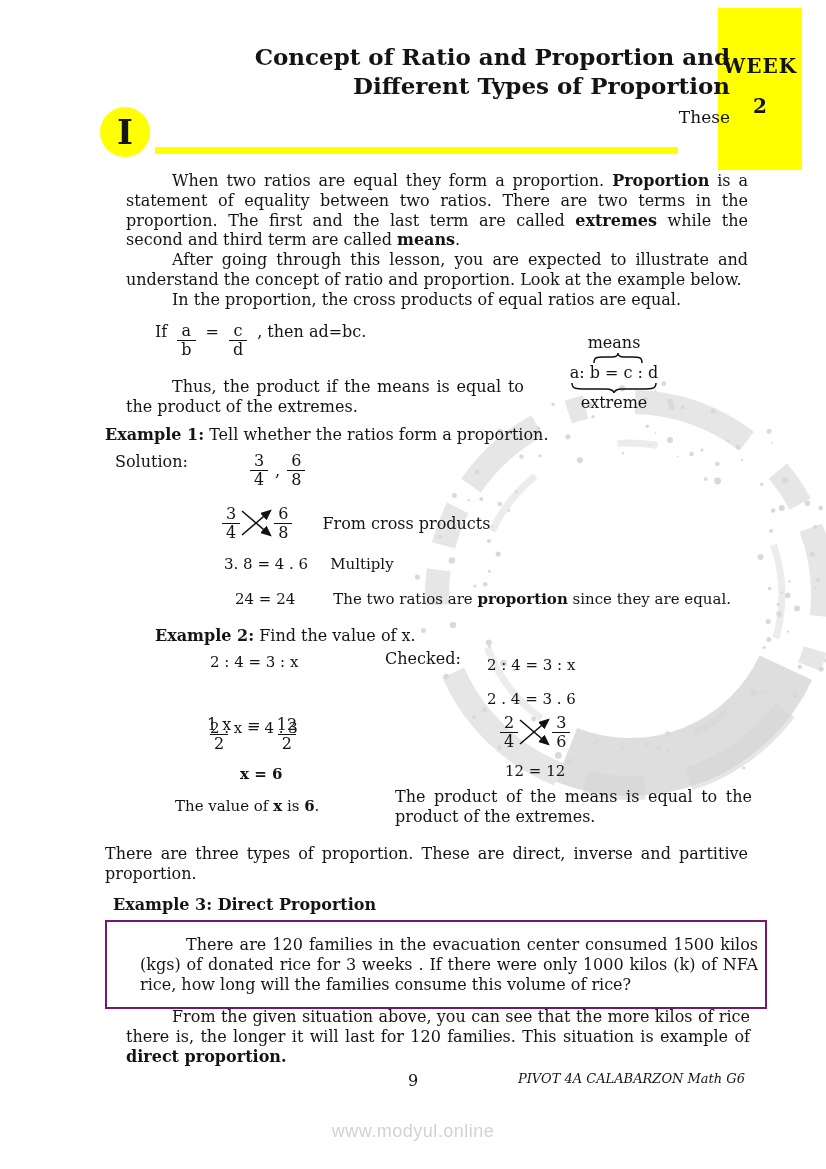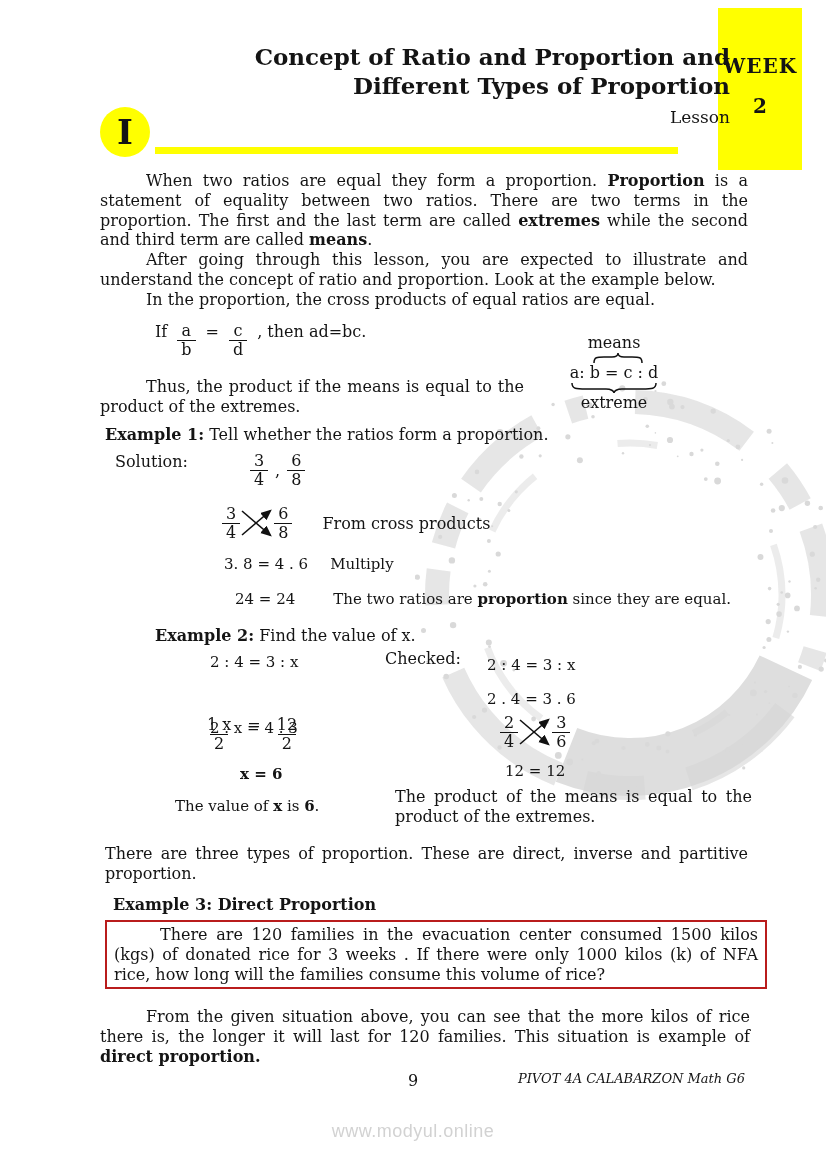--- a/index.html
+++ b/index.html
@@ -21,21 +21,21 @@
   .header { left:100px; top:42px; width:630px; text-align:right; }
   .title { font-size:23px; font-weight:bold; line-height:29px; }
   .lesson { font-size:17px; margin-top:7px; }
   .marker-circle { left:100px; top:107px; width:50px; height:50px; border-radius:50%;
                    background:var(--accent); display:flex; align-items:center; justify-content:center;
                    font-size:34px; font-weight:bold; }
   .rule-line { left:155px; top:147px; width:523px; height:7px; background:var(--accent); }
 
   
   .para { font-size:16px; line-height:19.8px; text-align:justify; margin:0; }
-  .indent { text-indent:46px; }
+  .indent { text-indent:46px;margin-left:26px; }
   .intro { left:100px; top:171px; width:648px; }
   b { font-weight:bold; }
 
   
   .frac { display:inline-flex; flex-direction:column; align-items:center;
           font-size:16px; line-height:18px; }
   .frac .den { border-top:1.5px solid #111; }
   .frac .num, .frac .den { padding:0 4px; }
 
   .rule-row { left:155px; top:322px; display:flex; align-items:flex-start; gap:10px; font-size:16px; line-height:20px; }
@@ -71,21 +71,21 @@
   .ex2-value { left:175px; top:796px; }
   .checked-label { left:385px; top:649px; font-size:16px; }
   .check1 { left:487px; top:655px; }
   .check2 { left:487px; top:689px; }
   .crossrow2 { left:500px; top:712px; }
   .check3 { left:505px; top:761px; }
   .check-note { left:395px; top:787px; width:357px; }
 
   .types { left:105px; top:844px; width:643px; }
   .ex3-head { left:113px; top:895px; }
-  .story-box { left:105px; top:920px; width:644px; border:2px solid #b91c1c; padding:3px 7px;
+  .story-box { left:105px; top:920px; width:644px; border:2px solid #701a75; padding:13px 7px;
                background:rgba(255,255,255,.85); }
   .closing { left:100px; top:1007px; width:650px; }
 
   .footer-num { left:395px; top:1071px; width:36px; text-align:center; font-size:16px; }
   .footer-src { right:81px; top:1071px; font-size:13px; font-style:italic; }
   .site { left:0; top:1121px; width:826px; text-align:center; font-size:18px; letter-spacing:.5px;
           color:#d2d2d2; font-family:"Liberation Sans", sans-serif; }
 </style>
 </head>
 <body>
@@ -221,21 +221,21 @@
   <div class="layer week-badge">
     <div class="w1">WEEK</div>
     <div class="w2">2</div>
   </div>
 
   <div class="layer header">
     <div class="title">
       <div>Concept of Ratio and Proportion and</div>
       <div>Different Types of Proportion</div>
     </div>
-    <div class="lesson">Lesson</div>
+    <div class="lesson">These</div>
   </div>
   <div class="layer marker-circle">
     <span>I</span>
   </div>
   <div class="layer rule-line"></div>
 
   <div class="layer intro">
     <p class="para indent"><span>When two ratios are equal they form a proportion. </span><b>Proportion</b><span> is a statement  of equality between two ratios. There are two terms in the proportion. The first and the last term are called </span><b>extremes</b><span> while the second and third term are called </span><b>means</b><span>.</span></p>
     <p class="para indent">After going through this lesson, you are expected to illustrate and understand the concept of ratio and proportion. Look at the example below.</p>
     <p class="para indent">In the proportion, the cross products of equal ratios are equal.</p>

